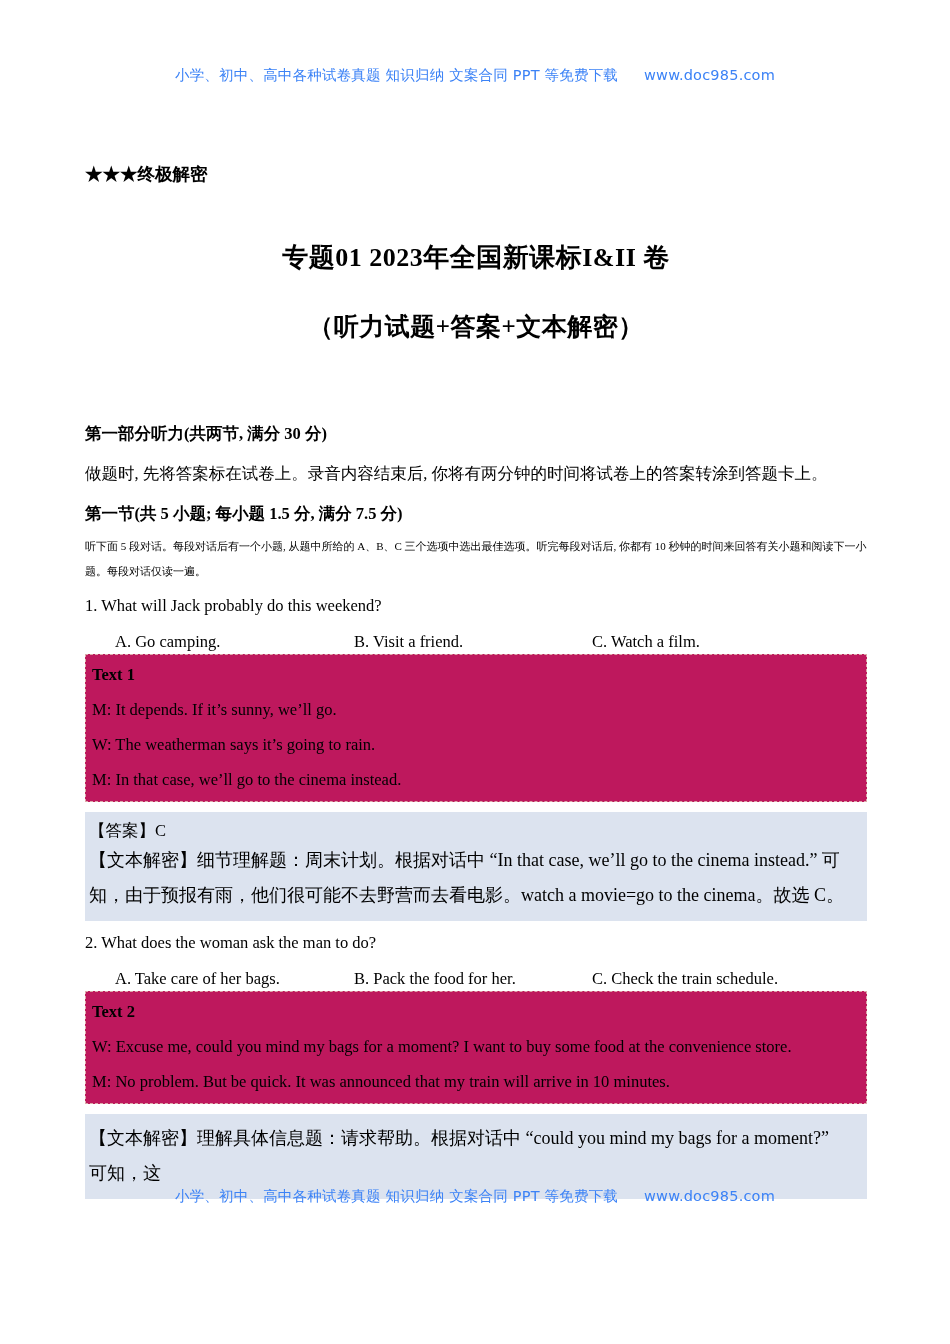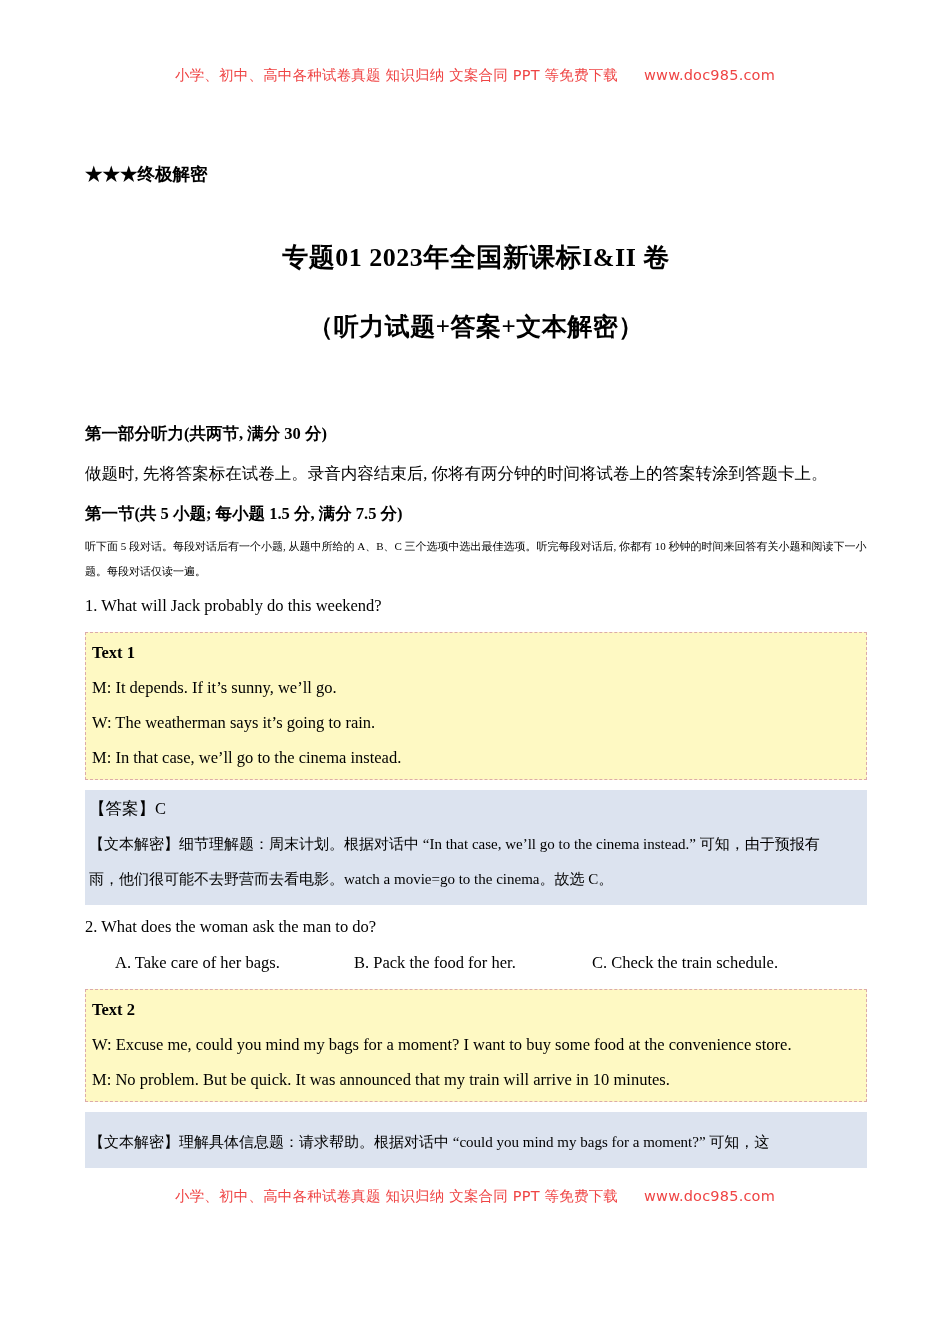--- a/index.html
+++ b/index.html
@@ -22,21 +22,21 @@
   }
 
   
   .running-head {
     position: absolute;
     left: 0;
     width: 950px;
     text-align: center;
     font-family: "DejaVu Sans", "Liberation Sans", sans-serif;
     font-size: 14.5px;
-    color: #ef4444;
+    color: #3b82f6;
     letter-spacing: 0.2px;
     white-space: nowrap;
   }
   .running-head .sep {
     display: inline-block;
     width: 26px;
   }
   .running-head.top { top: 66px; }
   .running-head.bottom { top: 1187px; }
 
@@ -113,22 +113,22 @@
   }
   .opt-a { left: 30px; }
   .opt-b { left: 269px; }
   .opt-c { left: 507px; }
 
   
   .text-box {
     border: 1px dashed #dcaaaa;
     box-sizing: border-box;
     padding: 8px 6px 9px 6px;
-    margin-top: 14px;
-    background: #fef9c3;
+    margin-top: 0;
+    background: #be185d;
   }
   .text-box .tb-title {
     font-weight: bold;
     font-size: 16.5px;
     line-height: 24px;
   }
   .text-box .tb-line {
     font-size: 16.5px;
     line-height: 24px;
     margin-top: 11px;
@@ -139,23 +139,22 @@
     background: #dce3ef;
     box-sizing: border-box;
     padding: 7px 20px 8px 4px;
     margin-top: 10px;
   }
   .answer-box .ab-line {
     font-size: 16.5px;
     line-height: 24px;
   }
   .answer-box .ab-para {
-    font-size: 15px;
+    font-size: 18px;
     line-height: 35px;
-    margin-top: 6px;
   }
 </style>
 </head>
 <body>
 
 <div class="page">
 
   <div class="running-head top">
     <span>小学、初中、高中各种试卷真题 知识归纳 文案合同 PPT 等免费下载</span><span class="sep"></span><span>www.doc985.com</span>
   </div>
@@ -176,20 +175,25 @@
 
     <div class="section-head gap-12">第一节(共 5 小题; 每小题 1.5 分, 满分 7.5 分)</div>
 
     <div class="flow-para indent gap-8">听下面 5 段对话。每段对话后有一个小题, 从题中所给的 A、B、C 三个选项中选出最佳选项。听完每段对话后, 你都有 10 秒钟的时间来回答有关小题和阅读下一小题。每段对话仅读一遍。</div>
 
     <div class="question">
       <span>1.</span>
       <span>What will Jack probably do this weekend?</span>
     </div>
 
+    <div class="options">
+      <span class="opt opt-a">A. Go camping.</span>
+      <span class="opt opt-b">B. Visit a friend.</span>
+      <span class="opt opt-c">C. Watch a film.</span>
+    </div>
 
     <div class="text-box">
       <div class="tb-title">Text 1</div>
       <div class="tb-line">M: It depends. If it’s sunny, we’ll go.</div>
       <div class="tb-line">W: The weatherman says it’s going to rain.</div>
       <div class="tb-line">M: In that case, we’ll go to the cinema instead.</div>
     </div>
 
     <div class="answer-box">
       <div class="ab-line">

